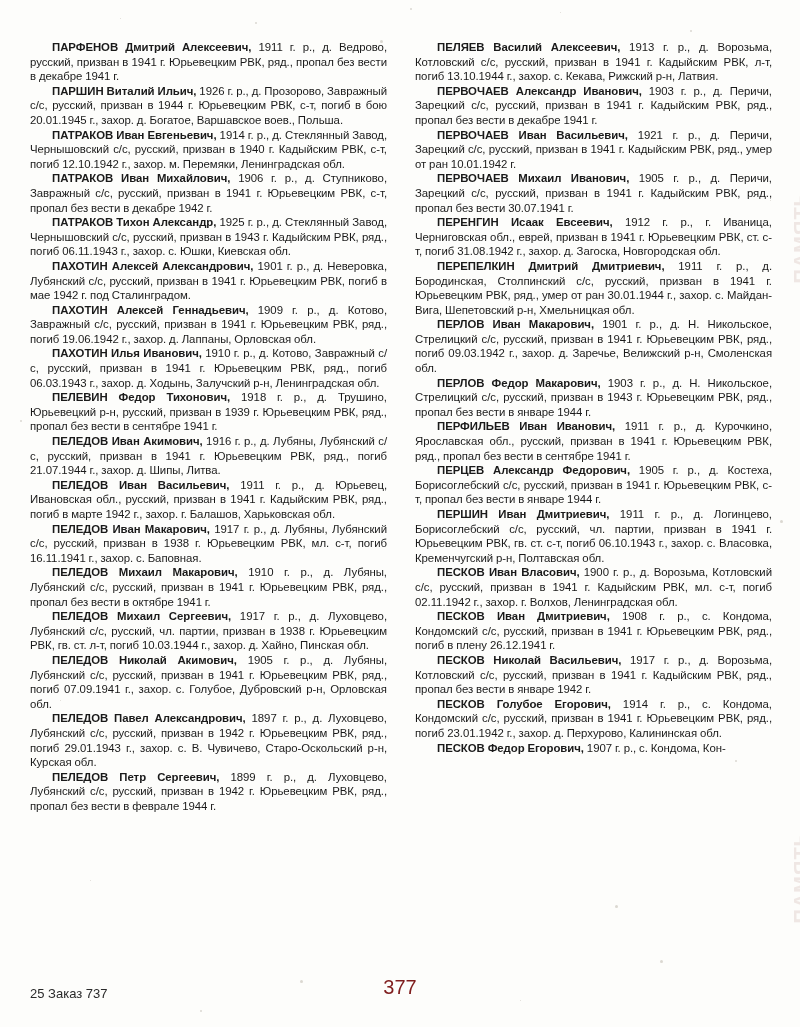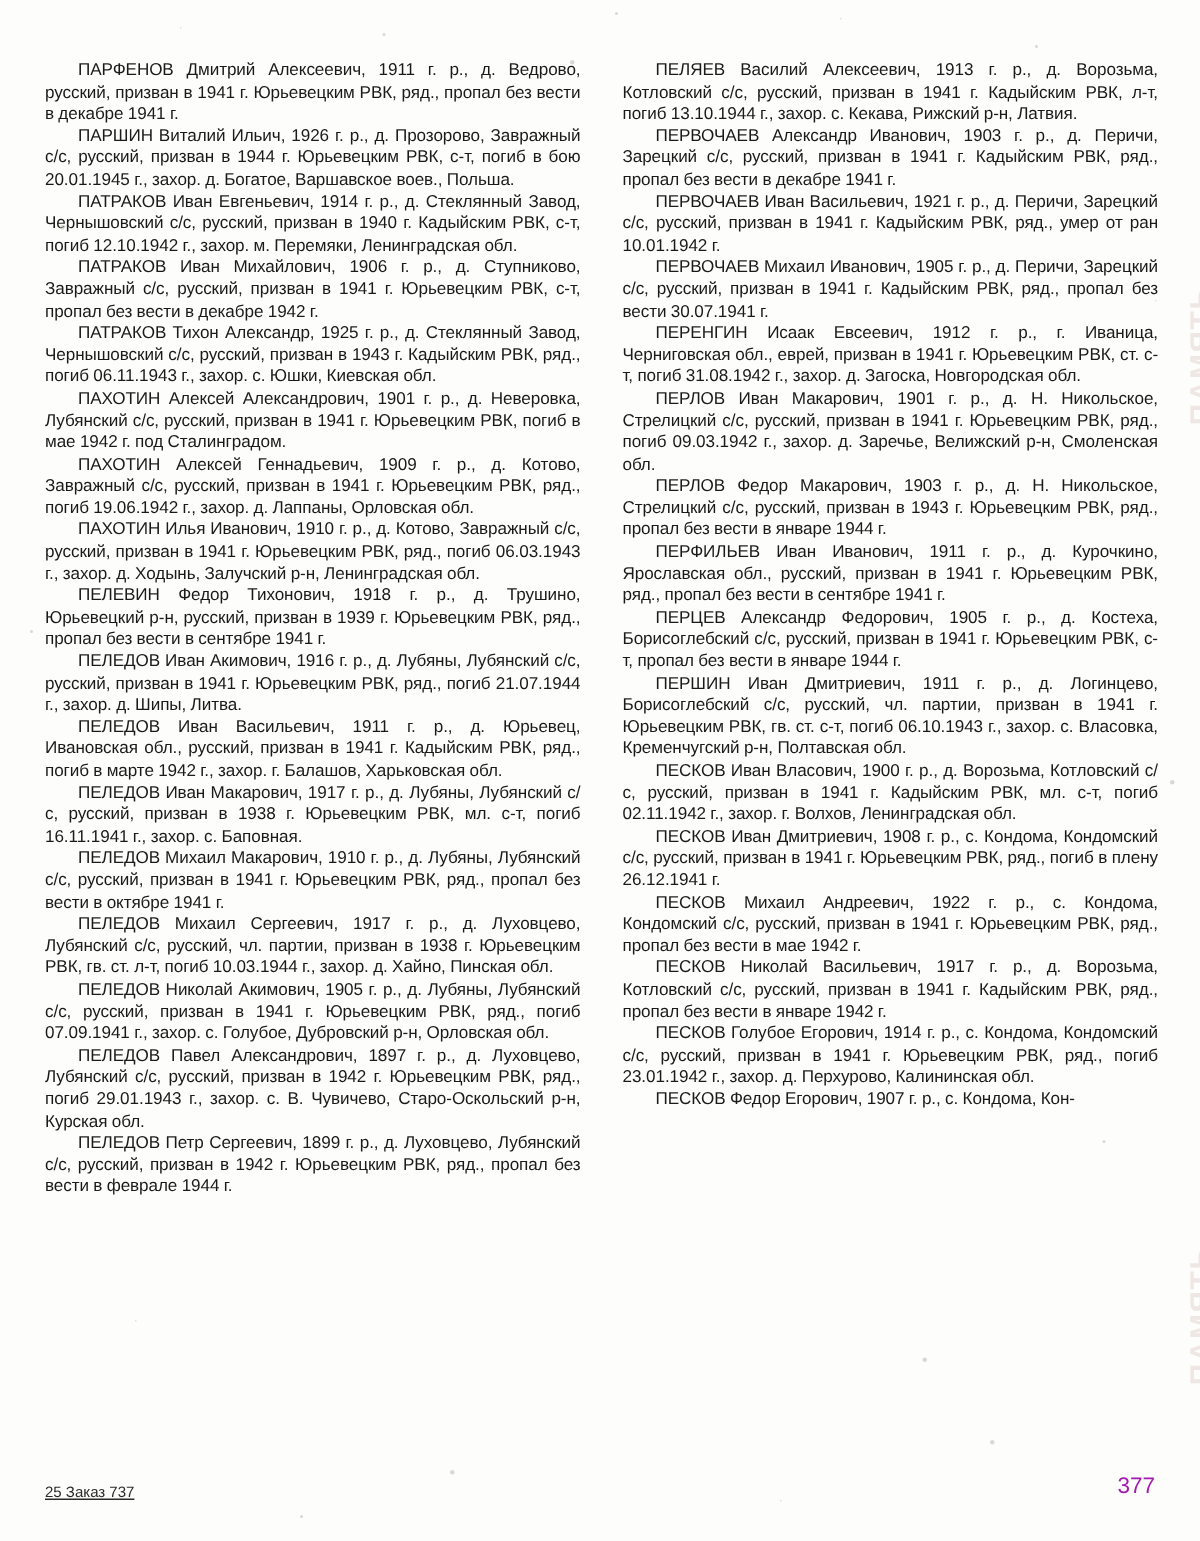--- a/index.html
+++ b/index.html
@@ -61,44 +61,43 @@
     margin: 0;
     text-align: justify;
     text-indent: 22px;
     font-size: 11.4px;
     line-height: 14.6px;
     letter-spacing: -0.05px;
     hyphens: manual;
     word-spacing: -0.2px;
   }
   p.entry .nm {
-    font-weight: normal;
+    font-weight: bold;
   }
   .footer {
     position: absolute;
     left: 30px;
     right: 30px;
     bottom: 26px;
     height: 22px;
   }
   .sig {
     position: absolute;
     left: 0;
     bottom: 0;
-    font-size: 10px;
+    font-size: 13px;
     color: #2a2a2a;
-    text-decoration: underline;
   }
   .pageno {
     position: absolute;
     left: 0; right: 0;
     bottom: 2px;
-    text-align: right;
-    font-size: 15px;
-    color: #a21caf;
+    text-align: center;
+    font-size: 20px;
+    color: #7f1d1d;
   }
 </style>
 </head>
 <body>
 
 <div class="page">
 
   <div class="watermark wm1">ПАМЯТЬ
 НАРОДА</div>
   <div class="watermark wm2">ПАМЯТЬ
@@ -125,28 +124,28 @@
       <p class="entry"><span class="nm">ПЕЛЕДОВ Павел Александрович,</span><span> 1897 г. р., д. Луховцево, Лубянский с/с, русский, призван в 1942 г. Юрьевецким РВК, ряд., погиб 29.01.1943 г., захор. с. В. Чувичево, Старо-Оскольский р-н, Курская обл.</span></p>
       <p class="entry"><span class="nm">ПЕЛЕДОВ Петр Сергеевич,</span><span> 1899 г. р., д. Луховцево, Лубянский с/с, русский, призван в 1942 г. Юрьевецким РВК, ряд., пропал без вести в феврале 1944 г.</span></p>
     </div>
 
     <div class="col">
       <p class="entry"><span class="nm">ПЕЛЯЕВ Василий Алексеевич,</span><span> 1913 г. р., д. Ворозьма, Котловский с/с, русский, призван в 1941 г. Кадыйским РВК, л-т, погиб 13.10.1944 г., захор. с. Кекава, Рижский р-н, Латвия.</span></p>
       <p class="entry"><span class="nm">ПЕРВОЧАЕВ Александр Иванович,</span><span> 1903 г. р., д. Перичи, Зарецкий с/с, русский, призван в 1941 г. Кадыйским РВК, ряд., пропал без вести в декабре 1941 г.</span></p>
       <p class="entry"><span class="nm">ПЕРВОЧАЕВ Иван Васильевич,</span><span> 1921 г. р., д. Перичи, Зарецкий с/с, русский, призван в 1941 г. Кадыйским РВК, ряд., умер от ран 10.01.1942 г.</span></p>
       <p class="entry"><span class="nm">ПЕРВОЧАЕВ Михаил Иванович,</span><span> 1905 г. р., д. Перичи, Зарецкий с/с, русский, призван в 1941 г. Кадыйским РВК, ряд., пропал без вести 30.07.1941 г.</span></p>
       <p class="entry"><span class="nm">ПЕРЕНГИН Исаак Евсеевич,</span><span> 1912 г. р., г. Иваница, Черниговская обл., еврей, призван в 1941 г. Юрьевецким РВК, ст. с-т, погиб 31.08.1942 г., захор. д. Загоска, Новгородская обл.</span></p>
+      <p class="entry"><span class="nm">ПЕРЕПЕЛКИН Дмитрий Дмитриевич,</span><span> 1911 г. р., д. Бородинская, Столпинский с/с, русский, призван в 1941 г. Юрьевецким РВК, ряд., умер от ран 30.01.1944 г., захор. с. Майдан-Вига, Шепетовский р-н, Хмельницкая обл.</span></p>
       <p class="entry"><span class="nm">ПЕРЛОВ Иван Макарович,</span><span> 1901 г. р., д. Н. Никольское, Стрелицкий с/с, русский, призван в 1941 г. Юрьевецким РВК, ряд., погиб 09.03.1942 г., захор. д. Заречье, Велижский р-н, Смоленская обл.</span></p>
       <p class="entry"><span class="nm">ПЕРЛОВ Федор Макарович,</span><span> 1903 г. р., д. Н. Никольское, Стрелицкий с/с, русский, призван в 1943 г. Юрьевецким РВК, ряд., пропал без вести в январе 1944 г.</span></p>
       <p class="entry"><span class="nm">ПЕРФИЛЬЕВ Иван Иванович,</span><span> 1911 г. р., д. Курочкино, Ярославская обл., русский, призван в 1941 г. Юрьевецким РВК, ряд., пропал без вести в сентябре 1941 г.</span></p>
       <p class="entry"><span class="nm">ПЕРЦЕВ Александр Федорович,</span><span> 1905 г. р., д. Костеха, Борисоглебский с/с, русский, призван в 1941 г. Юрьевецким РВК, с-т, пропал без вести в январе 1944 г.</span></p>
       <p class="entry"><span class="nm">ПЕРШИН Иван Дмитриевич,</span><span> 1911 г. р., д. Логинцево, Борисоглебский с/с, русский, чл. партии, призван в 1941 г. Юрьевецким РВК, гв. ст. с-т, погиб 06.10.1943 г., захор. с. Власовка, Кременчугский р-н, Полтавская обл.</span></p>
       <p class="entry"><span class="nm">ПЕСКОВ Иван Власович,</span><span> 1900 г. р., д. Ворозьма, Котловский с/с, русский, призван в 1941 г. Кадыйским РВК, мл. с-т, погиб 02.11.1942 г., захор. г. Волхов, Ленинградская обл.</span></p>
       <p class="entry"><span class="nm">ПЕСКОВ Иван Дмитриевич,</span><span> 1908 г. р., с. Кондома, Кондомский с/с, русский, призван в 1941 г. Юрьевецким РВК, ряд., погиб в плену 26.12.1941 г.</span></p>
-      <p class="entry"><span class="nm">ПЕСКОВ Михаил Андреевич,</span><span> 1922 г. р., с. Кондома, Кондомский с/с, русский, призван в 1941 г. Юрьевецким РВК, ряд., пропал без вести в мае 1942 г.</span></p>
       <p class="entry"><span class="nm">ПЕСКОВ Николай Васильевич,</span><span> 1917 г. р., д. Ворозьма, Котловский с/с, русский, призван в 1941 г. Кадыйским РВК, ряд., пропал без вести в январе 1942 г.</span></p>
       <p class="entry"><span class="nm">ПЕСКОВ Голубое Егорович,</span><span> 1914 г. р., с. Кондома, Кондомский с/с, русский, призван в 1941 г. Юрьевецким РВК, ряд., погиб 23.01.1942 г., захор. д. Перхурово, Калининская обл.</span></p>
       <p class="entry"><span class="nm">ПЕСКОВ Федор Егорович,</span><span> 1907 г. р., с. Кондома, Кон-</span></p>
     </div>
 
   </div>
 
   <div class="footer">
     <div class="sig">25 Заказ 737</div>
     <div class="pageno">377</div>

